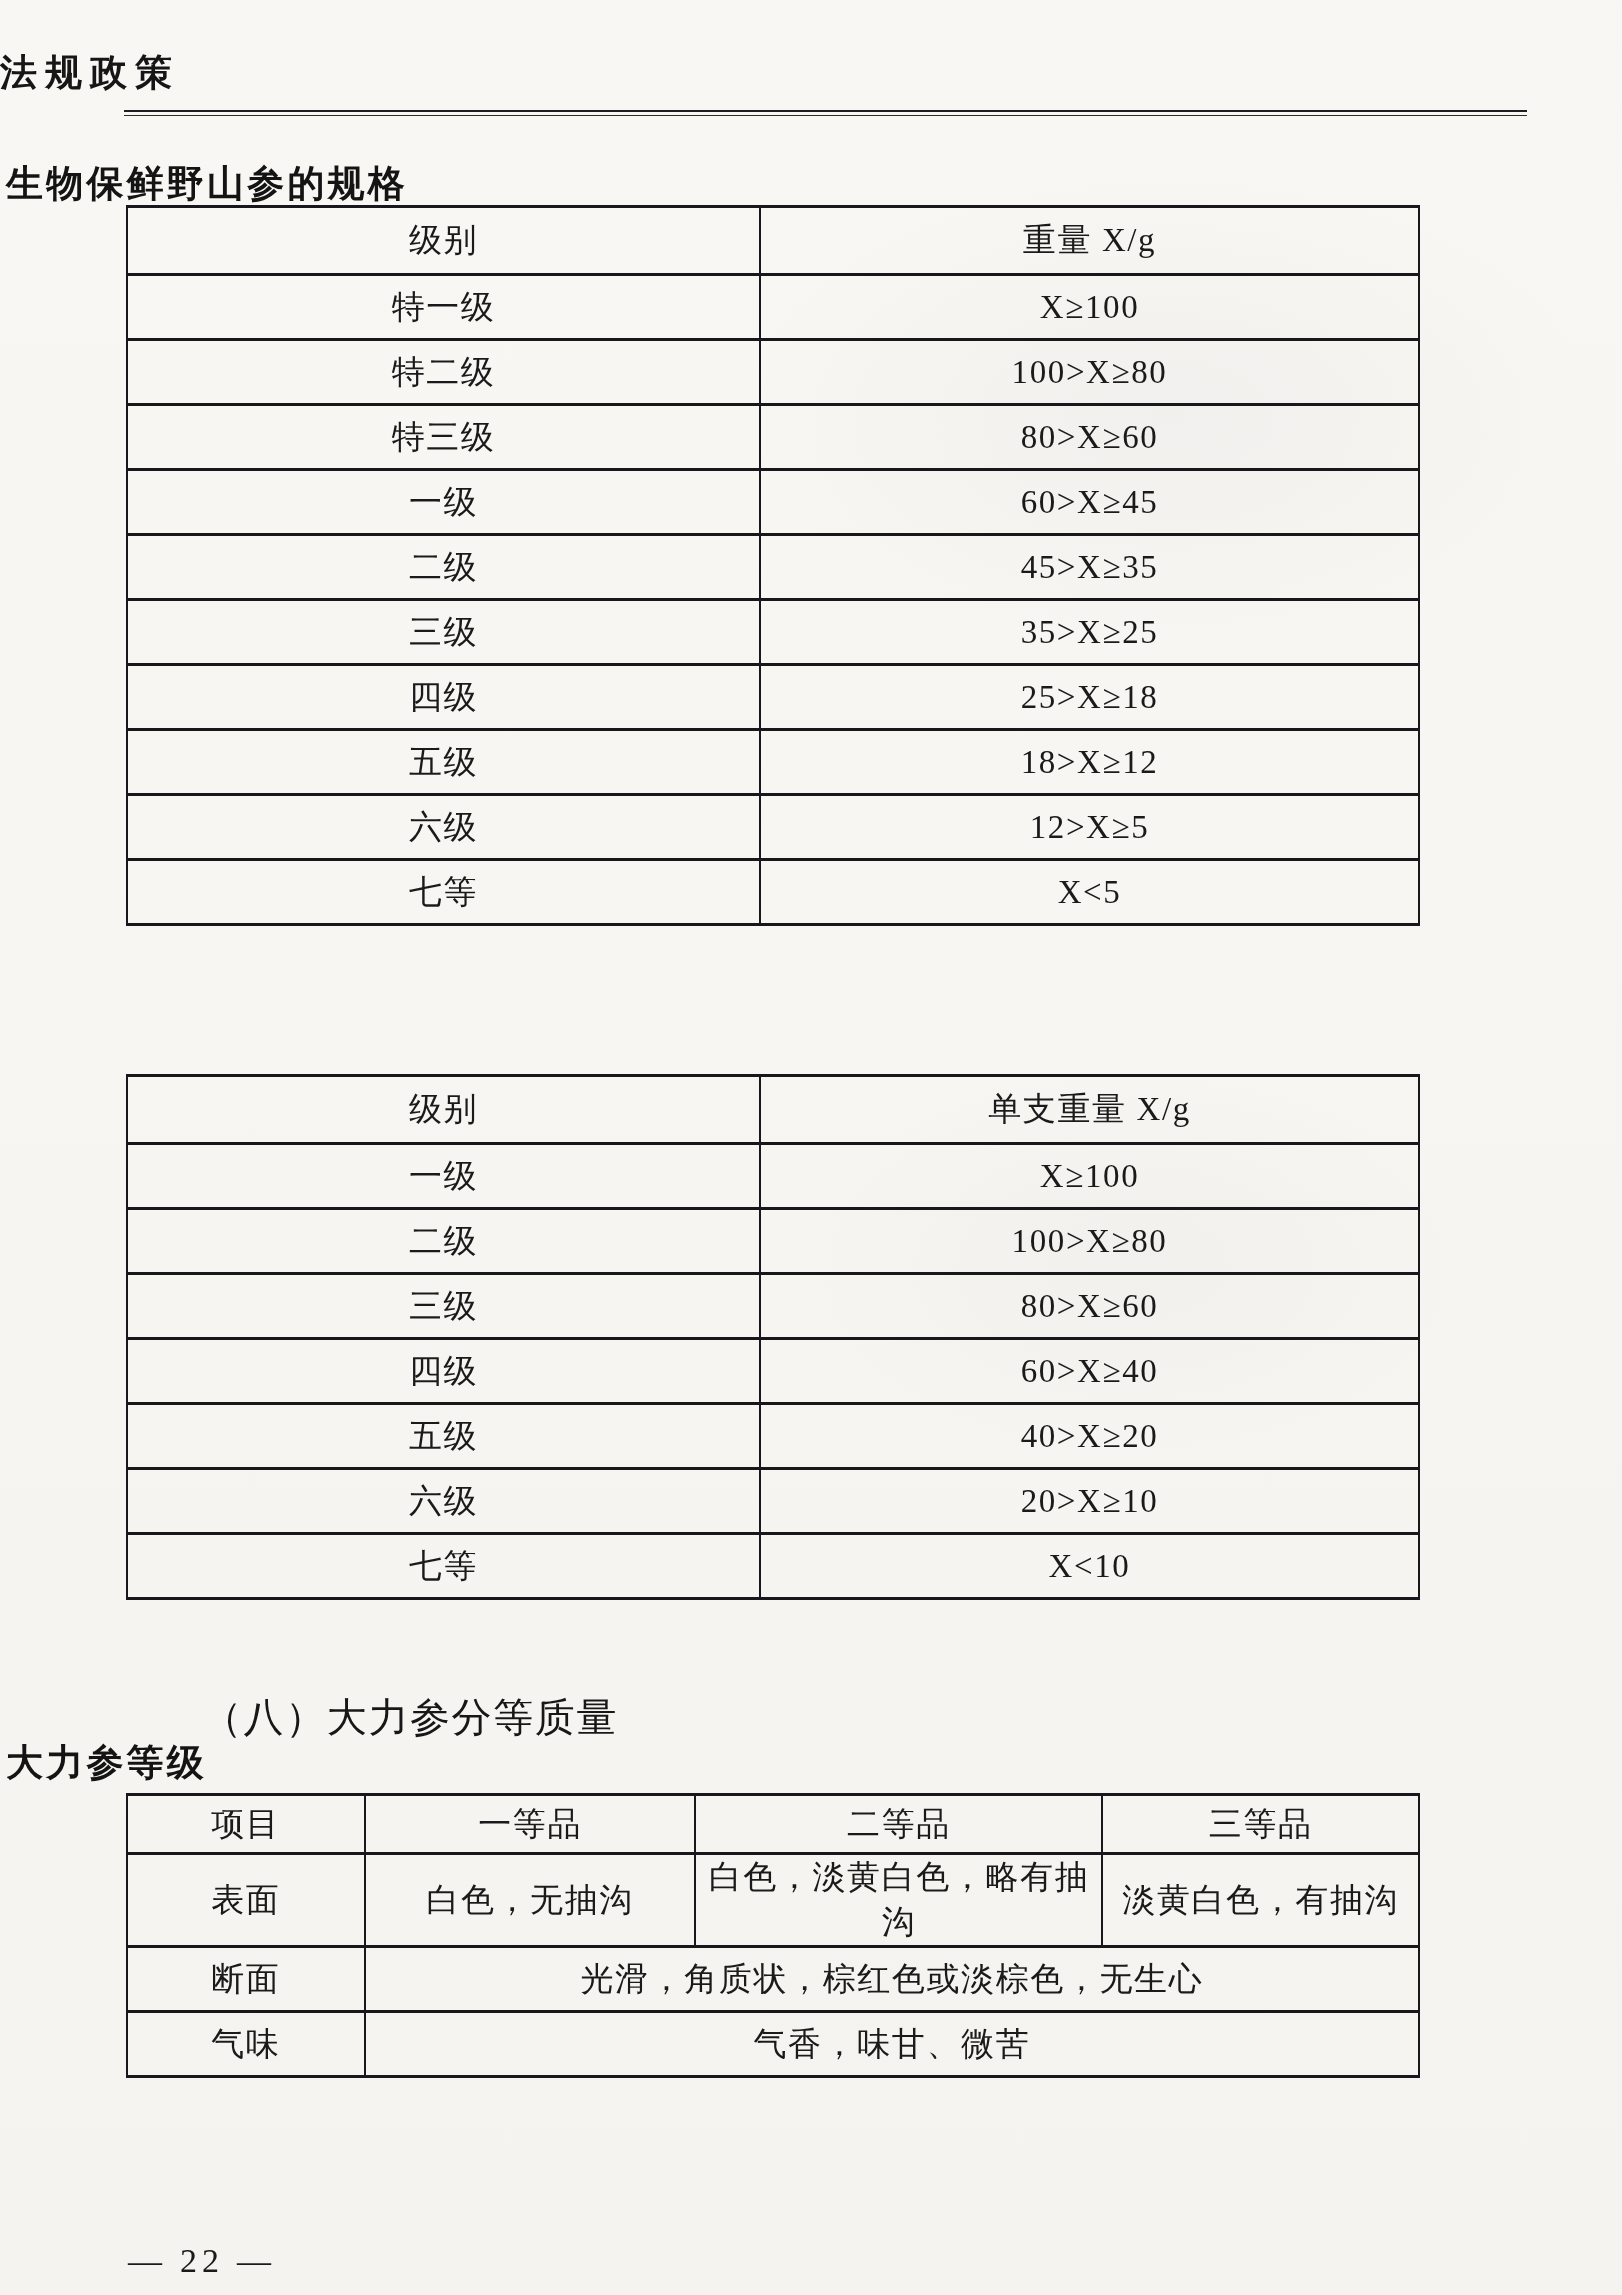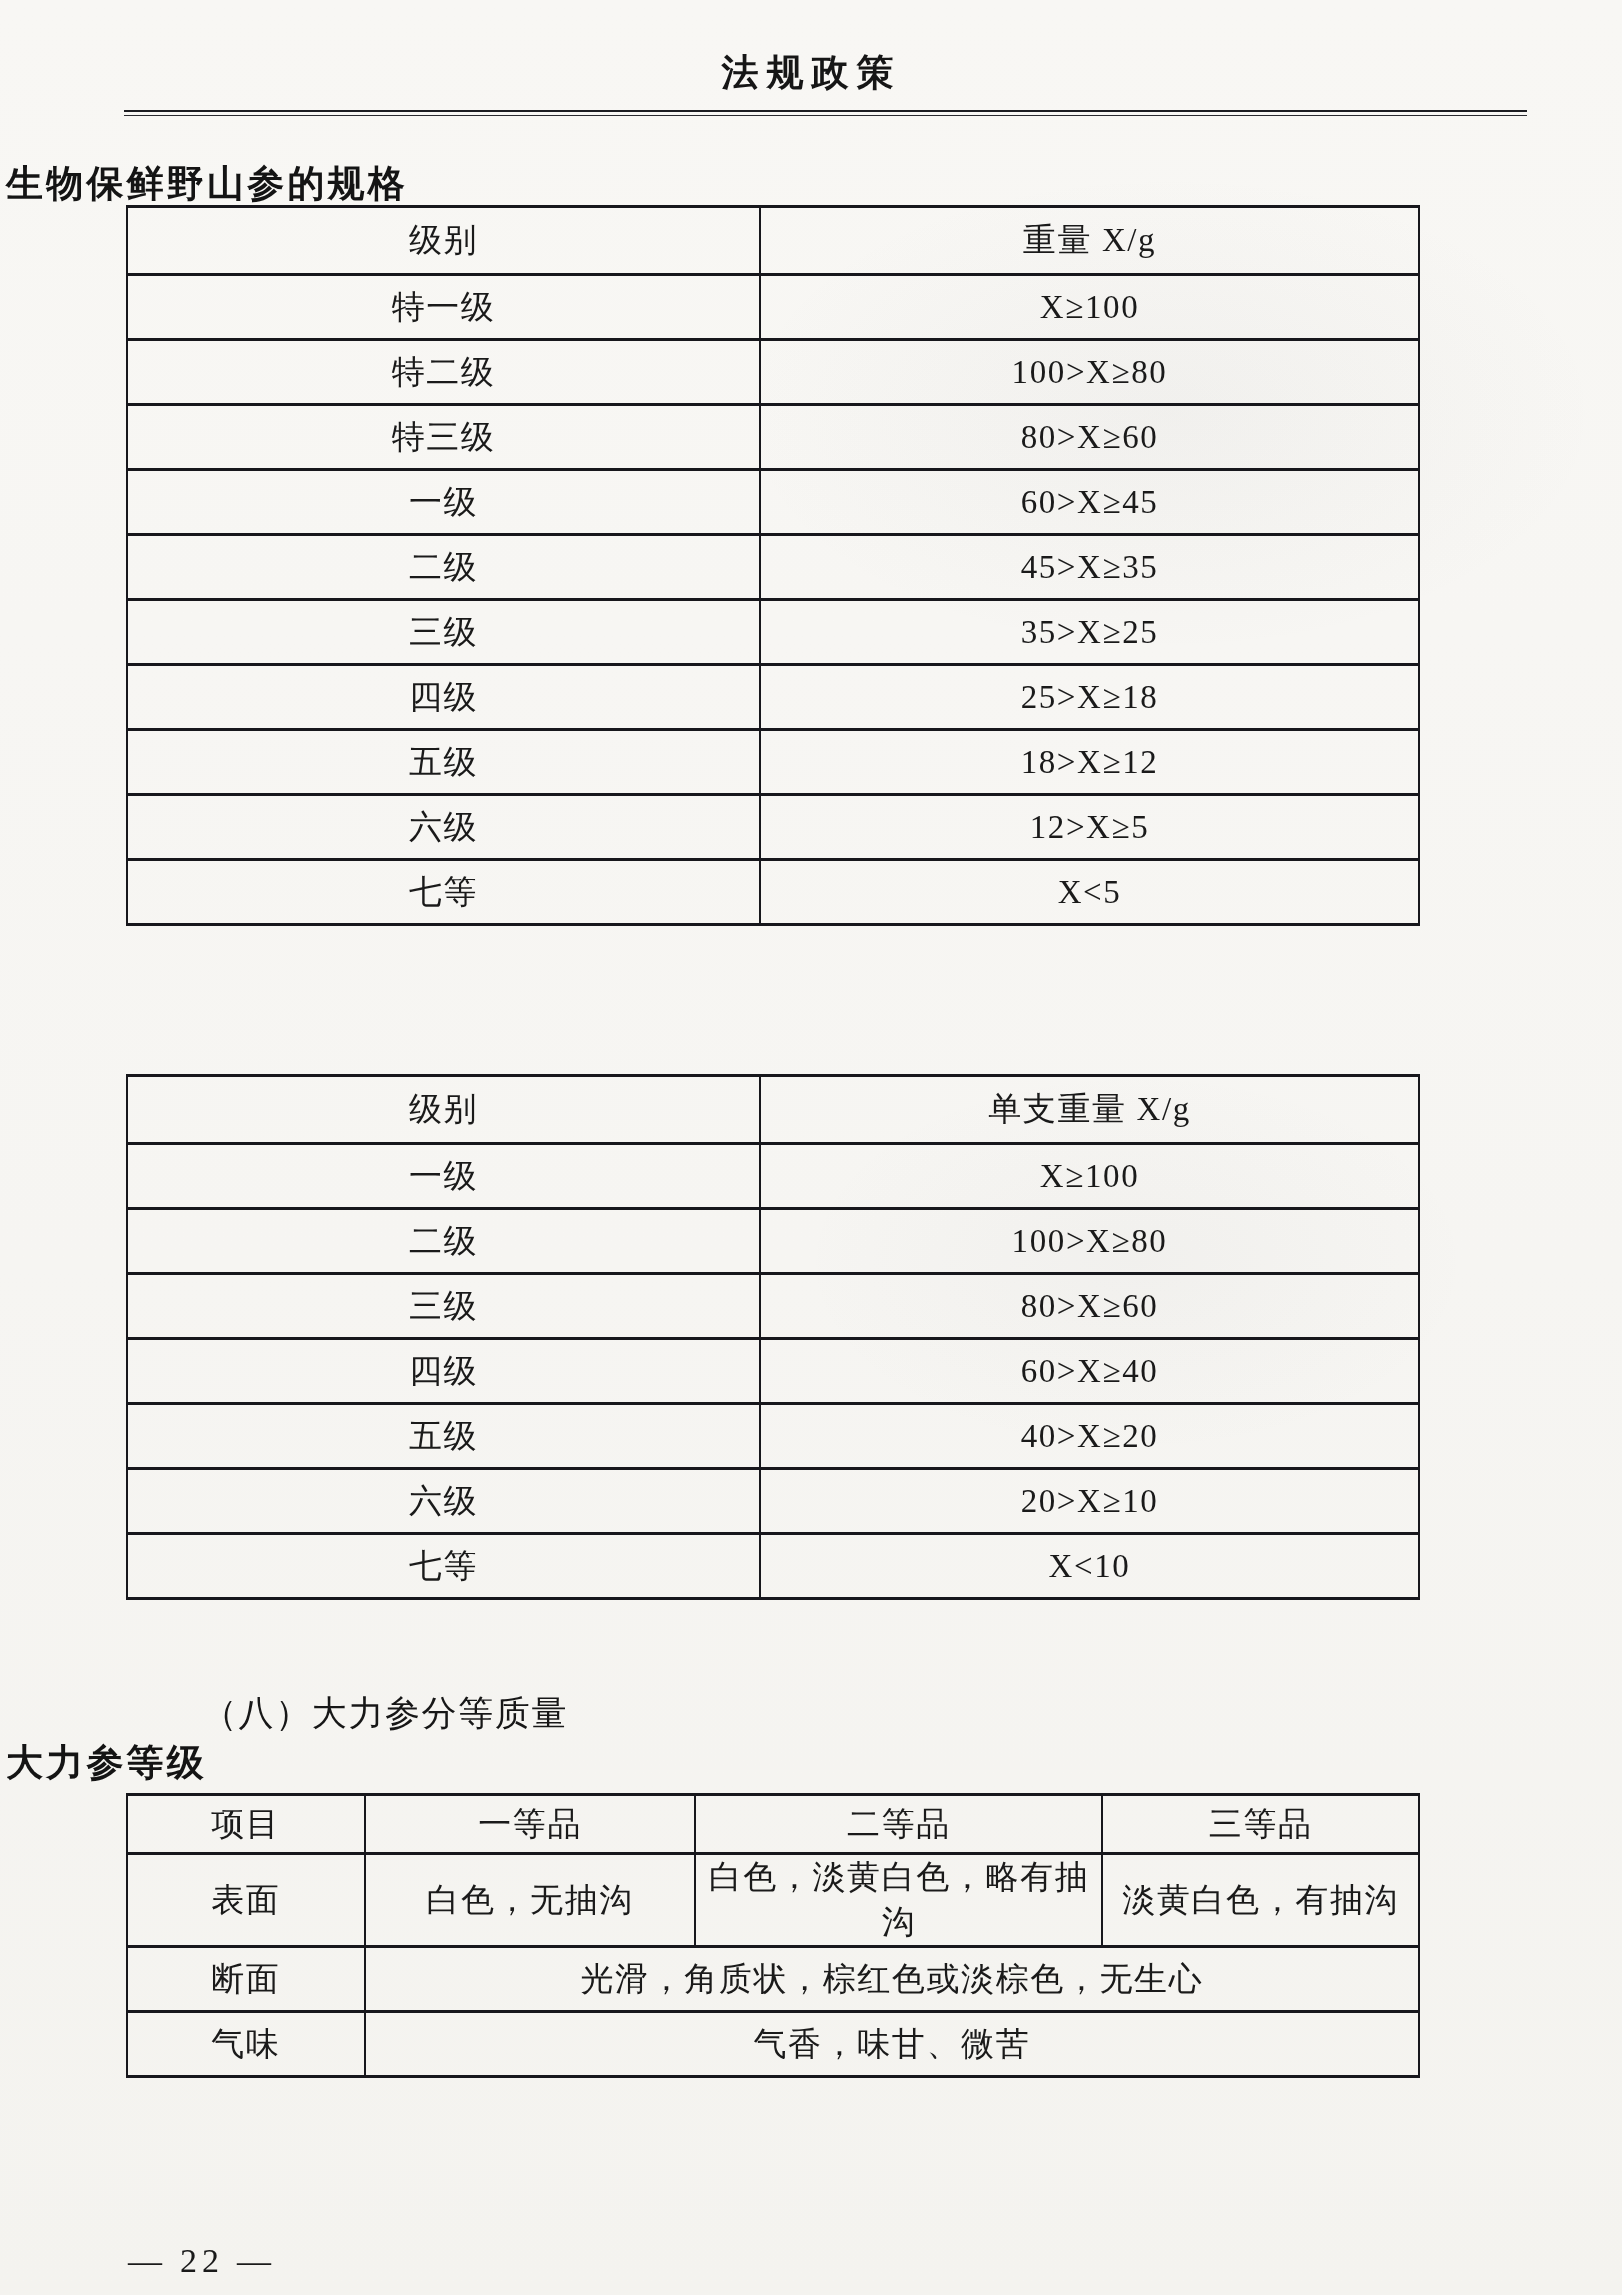--- a/index.html
+++ b/index.html
@@ -20,21 +20,21 @@
     content: "";
     position: absolute; inset: 0;
     background:
       radial-gradient(ellipse 722px 401px at 72% 18%, rgba(120,120,125,0.05), transparent 60%),
       radial-gradient(ellipse 562px 321px at 70% 55%, rgba(120,120,125,0.04), transparent 60%);
     pointer-events: none;
   }
 
   .page-header {
     position: absolute; top: 48px; left: 0; width: 100%;
-    text-align: center;
+    text-align: left;
     font-size: 37px; font-weight: bold; letter-spacing: 8px;
     color: #161616;
   }
   .double-rule {
     position: absolute; top: 110px; left: 124px; width: 1403px;
     height: 3.2px;
     border-top: 2.4px solid #1d1d22;
     border-bottom: 1.6px solid #2a2a30;
   }
 
@@ -43,21 +43,21 @@
     text-align: left;
     font-size: 37px; font-weight: bold; letter-spacing: 3.2px;
     color: #141414;
   }
   #title-wild { top: 159px; }
   #title-transplanted { top: 1024px; }
   #title-dali { top: 1738px; }
 
   .section-label {
     position: absolute; top: 1690px; left: 202px;
-    font-size: 35px; letter-spacing: 1.6px; color: #171717;
+    font-size: 40px; letter-spacing: 1.6px; color: #171717;
   }
 
   table.doc-table {
     position: absolute; left: 126px; width: 1294px;
     border-collapse: collapse; table-layout: fixed;
     background: transparent;
   }
   #table-wild { top: 205px; }
   #table-transplanted { top: 1074px; }
   #table-dali { top: 1793px; }

